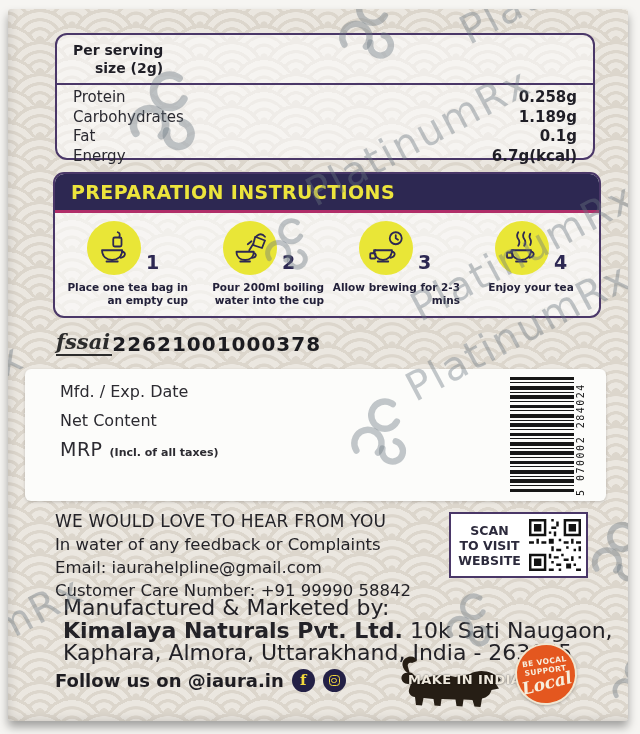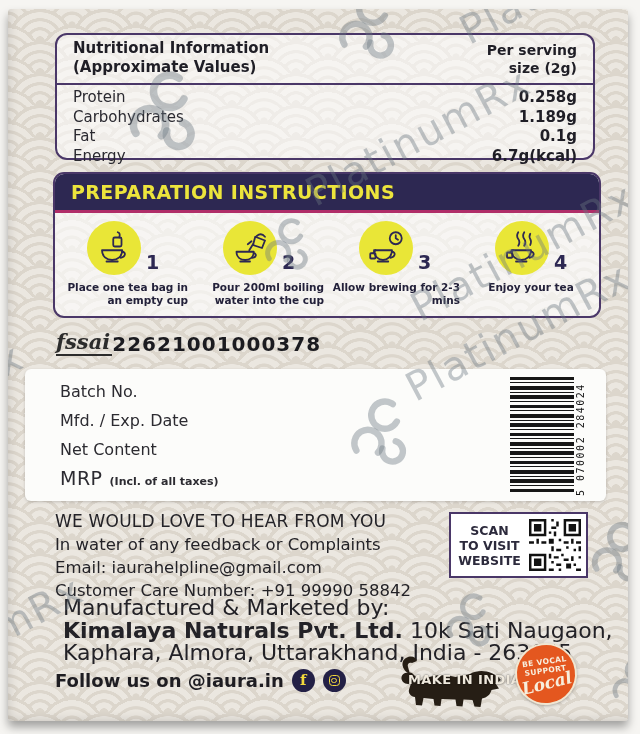--- a/index.html
+++ b/index.html
@@ -102,24 +102,20 @@
   .wm-logo circle{fill:none;stroke:rgba(104,118,128,.40);stroke-width:8;stroke-linecap:round;}
 </style>
 </head>
 <body>
 
 <div class="photo">
   <div class="label">
 
     <div class="nutrition">
       <div class="nut-head">
-        <div class="nut-title">
-          <div>Nutritional Information</div>
-          <div>(Approximate Values)</div>
-        </div>
         <div class="nut-serving">
           <div>Per serving</div>
           <div>size (2g)</div>
         </div>
       </div>
       <div class="nut-rows">
         <div class="nut-row">
           <span class="nut-label">Protein</span>
           <span class="nut-value">0.258g</span>
         </div>
@@ -226,21 +222,20 @@
       </div>
     </div>
 
     <div class="fssai-row">
       <span class="fssai-logo">fssai</span>
       <span class="fssai-num">22621001000378</span>
     </div>
 
     <div class="batch-panel">
       <div class="batch-lines">
-        <div>Batch No.</div>
         <div>Mfd. / Exp. Date</div>
         <div>Net Content</div>
         <div class="mrp-line">
           <span class="mrp-label">MRP</span>
           <span class="mrp-note">(Incl. of all taxes)</span>
         </div>
       </div>
       <div class="barcode">
         <div class="barcode-bars"></div>
         <div class="barcode-number">5 070002 284024</div>

